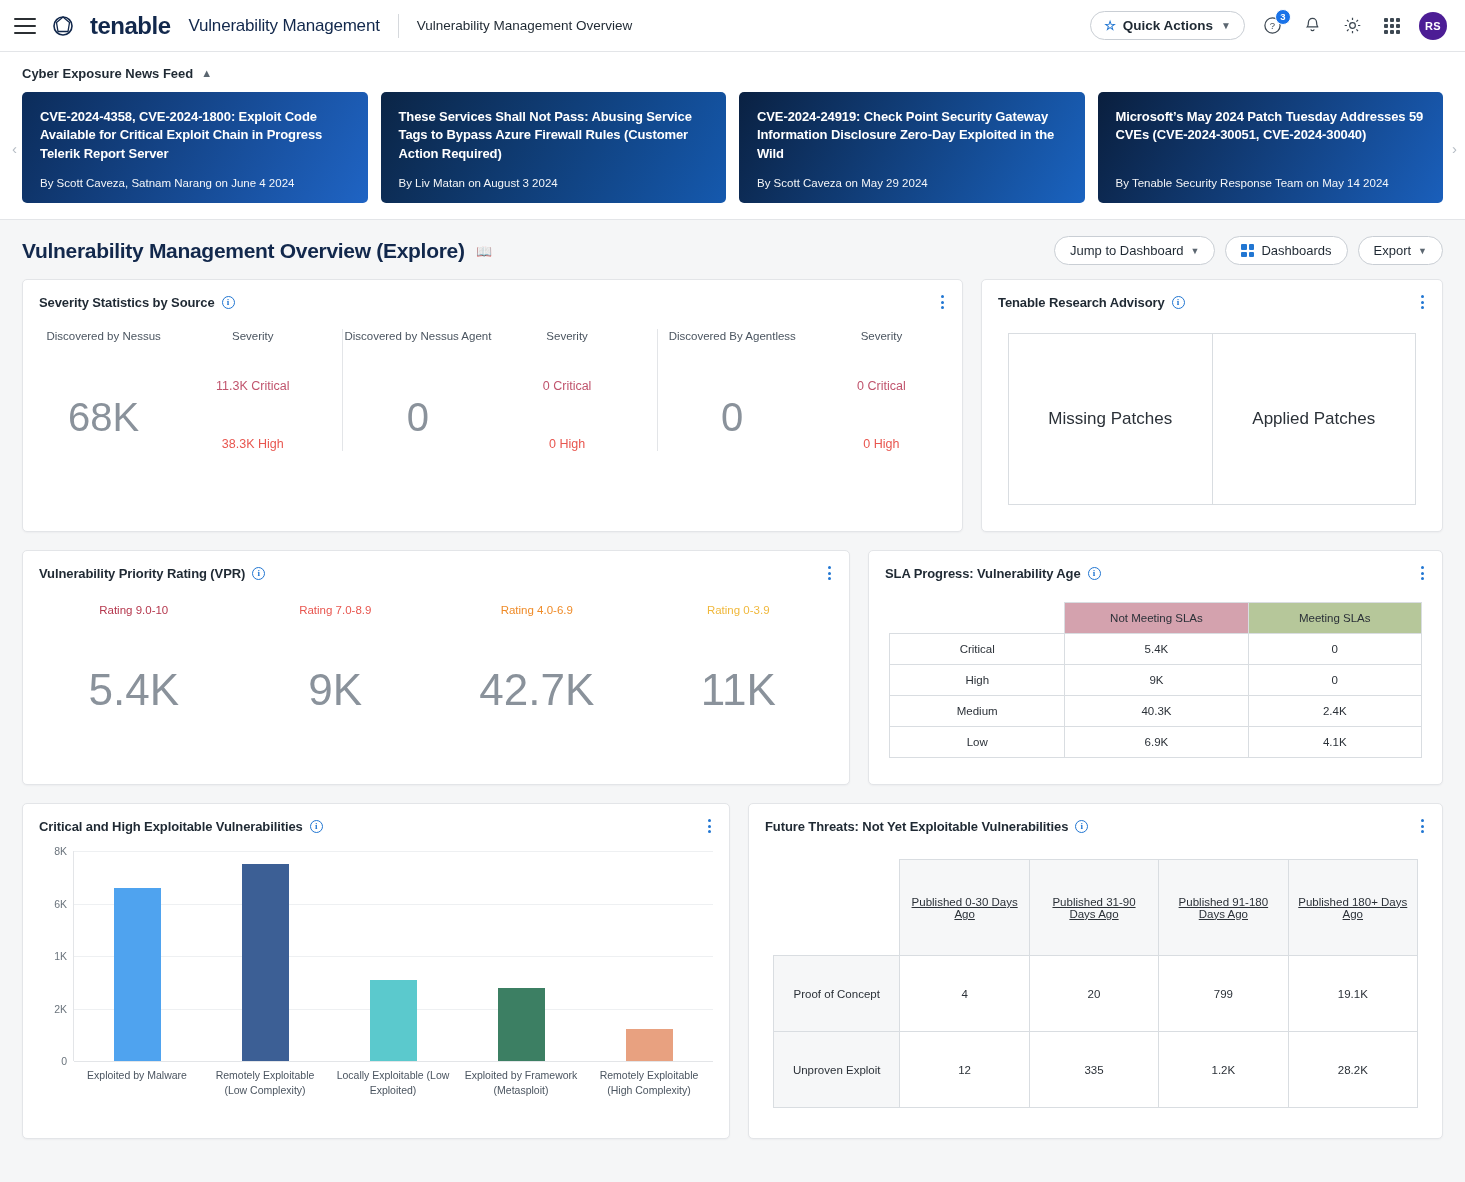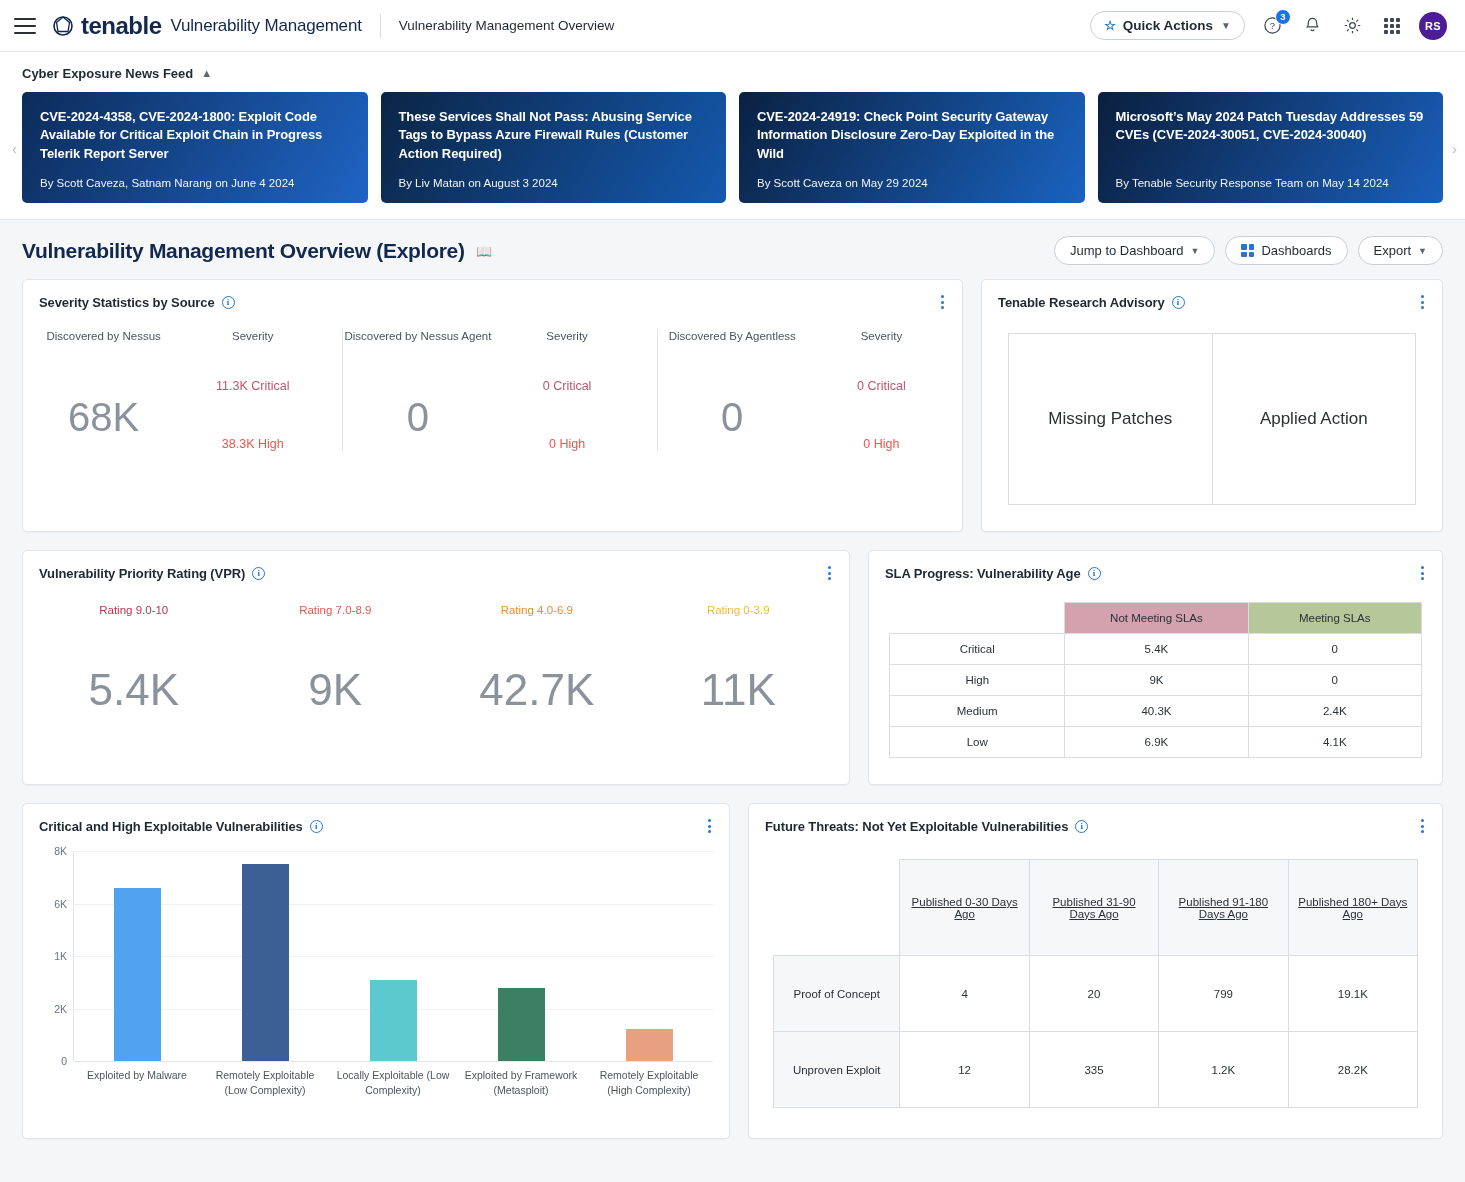--- a/index.html
+++ b/index.html
@@ -14,21 +14,21 @@
   
   .topnav {
     height: 52px; background: #ffffff;
     border-bottom: 1px solid #e3e5e8;
     display: flex; align-items: center;
     padding: 0 18px 0 14px;
     position: relative; z-index: 5;
   }
   .hamburger { width: 22px; height: 16px; display:flex; flex-direction:column; justify-content:space-between; cursor:pointer; margin-right: 16px;}
   .hamburger span { display:block; height:2px; background:#2b2f33; border-radius:1px; }
-  .brand { display:flex; align-items:center; gap:7px; }
+  .brand { display:flex; align-items:center; gap:16px; }
   .brand-mark { width:22px; height:22px; position:relative; }
   .brand-mark svg { display:block; }
   .brand-tenable { font-size:24px; font-weight:700; color:#12284c; letter-spacing:-0.5px; }
   .brand-product { font-size:17px; color:#12284c; font-weight:400; margin-left:2px; letter-spacing:-0.2px;}
   .nav-div { width:1px; height:24px; background:#d6d9dd; margin:0 18px; }
   .nav-breadcrumb { font-size:13.5px; color:#1f2933; }
   .nav-right { margin-left:auto; display:flex; align-items:center; gap:14px; }
   .quick-actions {
     display:flex; align-items:center; gap:7px;
     border:1px solid #c9ced4; border-radius:20px;
@@ -357,21 +357,21 @@
         <span class="info-i">i</span>
         <span class="kebab">
             <i></i>
             <i></i>
             <i></i>
           </span>
       </div>
       <div class="adv-body">
         <div class="adv-box">
           <div class="adv-cell">Missing Patches</div>
-          <div class="adv-cell">Applied Action</div>
+          <div class="adv-cell">Applied Patches</div>
         </div>
       </div>
     </div>
   </div>
 
   <div class="prow">
 
     <div class="panel" style="flex:0 0 828px;">
       <div class="panel-head">
         <span class="panel-title">Vulnerability Priority Rating (VPR)</span>
@@ -486,21 +486,21 @@
                 <div class="bar" title="Exploited by Framework (Metasploit): 2800" style="height: 73.5px; background: rgb(60, 127, 99);"></div>
               </div>
               <div class="barcell">
                 <div class="bar" title="Remotely Exploitable (High Complexity): 1250" style="height: 32.8125px; background: rgb(232, 161, 128);"></div>
               </div>
             </div>
           </div>
         <div class="xlabels" id="chart-xlabels">
             <div class="xlab">Exploited by Malware</div>
             <div class="xlab">Remotely Exploitable (Low Complexity)</div>
-            <div class="xlab">Locally Exploitable (Low Complexity)</div>
+            <div class="xlab">Locally Exploitable (Low Exploited)</div>
             <div class="xlab">Exploited by Framework (Metasploit)</div>
             <div class="xlab">Remotely Exploitable (High Complexity)</div>
           </div>
       </div>
     </div>
 
     <div class="panel" style="flex:1;">
       <div class="panel-head">
         <span class="panel-title">Future Threats: Not Yet Exploitable Vulnerabilities</span>
         <span class="info-i">i</span>

